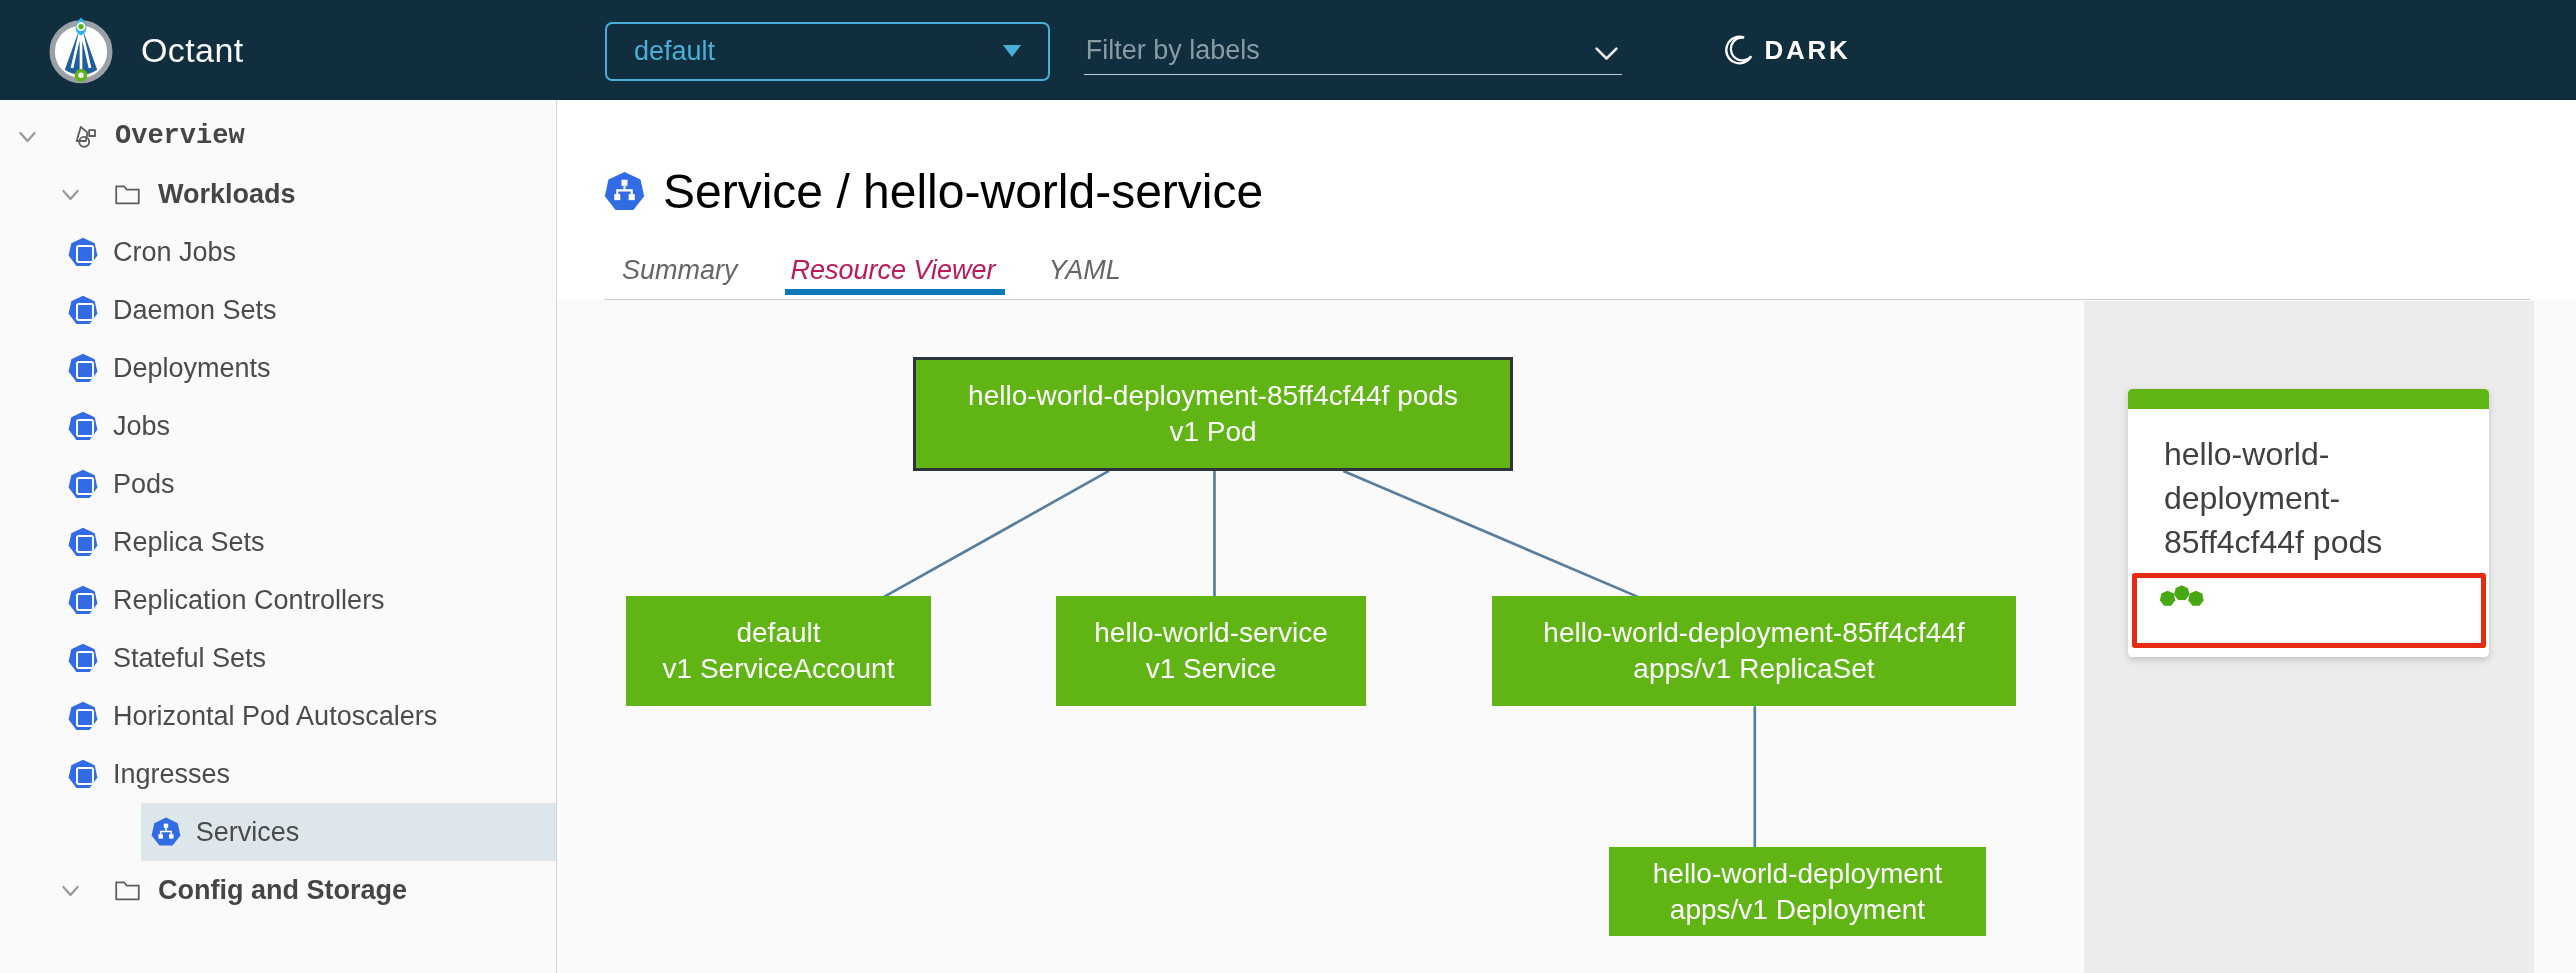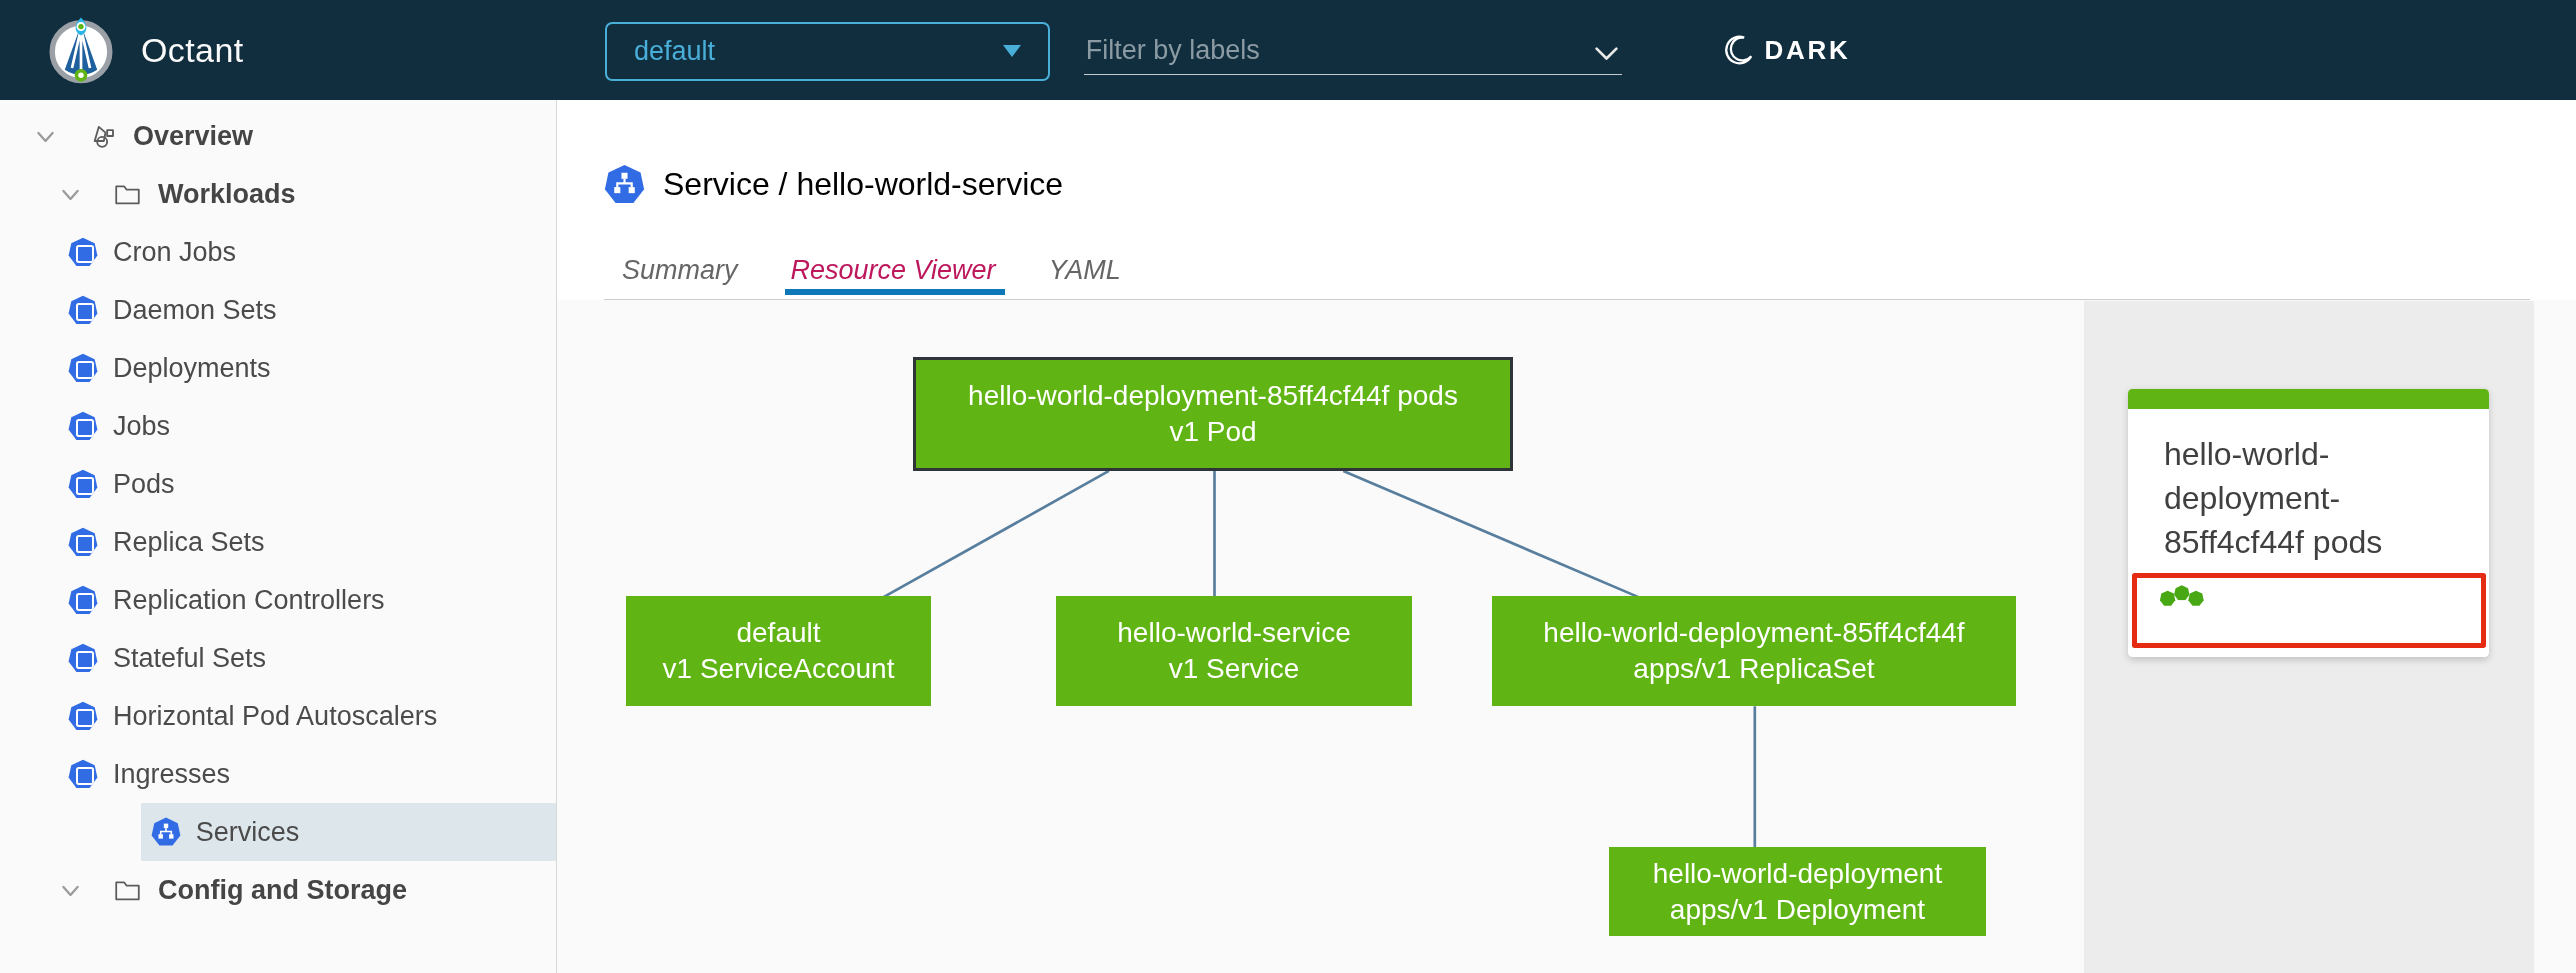--- a/index.html
+++ b/index.html
@@ -28,57 +28,57 @@
   .cluster { position: absolute; left: 1891px; top: 0; height: 100px; display: flex; align-items: center;
              gap: 13.4px; color: #ccd5d9; font-size: 28px; cursor: pointer; }
 
   
   .sidebar { position: absolute; left: 0; top: 100px; width: 557px; bottom: 0; background: #fafafa;
              border-right: 0.9px solid #d8d8d8; }
   .side-list { padding-top: 7.2px; }
   .srow { height: 58px; display: flex; align-items: center; font-size: 27px; color: #4b4b4b; cursor: pointer; }
   .srow .lbl { white-space: nowrap; }
   .srow.group .lbl { font-weight: 700; color: #454545; }
-  .srow.lvl0 { padding-left: 34px; }
+  .srow.lvl0 { padding-left: 16px; font-family: Liberation Mono, monospace; }
   .srow.lvl0 .g-icon { margin-left: 31px; }
   .srow.lvl0 .lbl { margin-left: 15px; }
   .srow.lvl1 { padding-left: 59px; }
   .srow.lvl1 .g-icon { margin-left: 31px; }
   .srow.lvl1 .lbl { margin-left: 16px; }
   .srow.leaf { padding-left: 68px; }
   .srow.leaf .lbl { margin-left: 15px; }
   .srow.selected { margin-left: 141px; padding-left: 9.8px; background: #dde6eb; }
   .chev { flex: 0 0 23px; }
   .k8s { width: 30px; height: 30px; flex: 0 0 30px; position: relative; background: #326ce5;
          clip-path: polygon(50% 2%, 89% 20%, 98% 61%, 72% 96%, 28% 96%, 2% 61%, 11% 20%); }
   .k8s::after { content: ""; position: absolute; left: 8px; top: 8px; width: 14.3px; height: 14.3px;
                 border: 2.2px solid #fff; border-radius: 2.7px; }
 
   
   .main { position: absolute; left: 557px; top: 100px; right: 0; bottom: 0; background: #fff; }
   .title-row { position: absolute; left: 47px; top: 64px; display: flex; align-items: center; gap: 18px; }
-  .page-title { font-size: 32px; font-weight: 400; color: #000; }
+  .page-title { font-size: 48px; font-weight: 400; color: #000; }
   .tabs { position: absolute; left: 65px; top: 157px; display: flex; font-style: italic; }
   .tab { font-size: 27px; color: #666; position: relative; line-height: 27px; cursor: pointer; }
   .tab + .tab { margin-left: 53px; }
   .tab.active { color: #be185d; }
   .tab.active::after { content: ""; position: absolute; left: -5.4px; right: -9px; top: 32px; height: 6.3px;
                        background: #0e78b8; }
   .tab-rule { position: absolute; left: 47px; top: 199px; width: 1926px; height: 1.8px; background: #ccc; }
 
   
   .graph { position: absolute; left: 0; top: 200px; right: 0; bottom: 0; background: #fafafa; }
   .edges { position: absolute; inset: 0; width: 100%; height: 100%; }
   .node { position: absolute; background: #60b515; color: #fff; display: flex; flex-direction: column;
           align-items: center; justify-content: center; font-size: 28px; line-height: 36px;
           text-align: center; cursor: pointer; }
   .node.selected { border: 3.6px solid #2e3439; }
   .node-pod        { left: 356px;  top: 57px;  width: 600px; height: 114px; }
   .node-sa         { left: 69px;   top: 296px; width: 305px; height: 110px; }
-  .node-svc        { left: 499px;  top: 296px; width: 356px; height: 110px; }
+  .node-svc        { left: 499px;  top: 296px; width: 310px; height: 110px; }
   .node-rs         { left: 935px; top: 296px; width: 524px; height: 110px; }
   .node-dep        { left: 1052px; top: 547px; width: 377px; height: 89px; }
 
   
   .side-panel { position: absolute; left: 1527px; top: 0.9px; width: 450px; bottom: 0; background: #ececec; }
   .card { position: absolute; left: 44px; top: 88px; width: 361px; height: 268px; background: #fff;
           border-radius: 4.5px; box-shadow: 0 2.7px 7.2px rgba(0,0,0,.18); }
   .card-bar { height: 19.7px; background: #60b515; border-radius: 4.5px 4.5px 0 0; }
   .card-title { margin: 23px 30px 0 36px; font-size: 32px; line-height: 44px; color: #404040;
                 overflow-wrap: break-word; }

